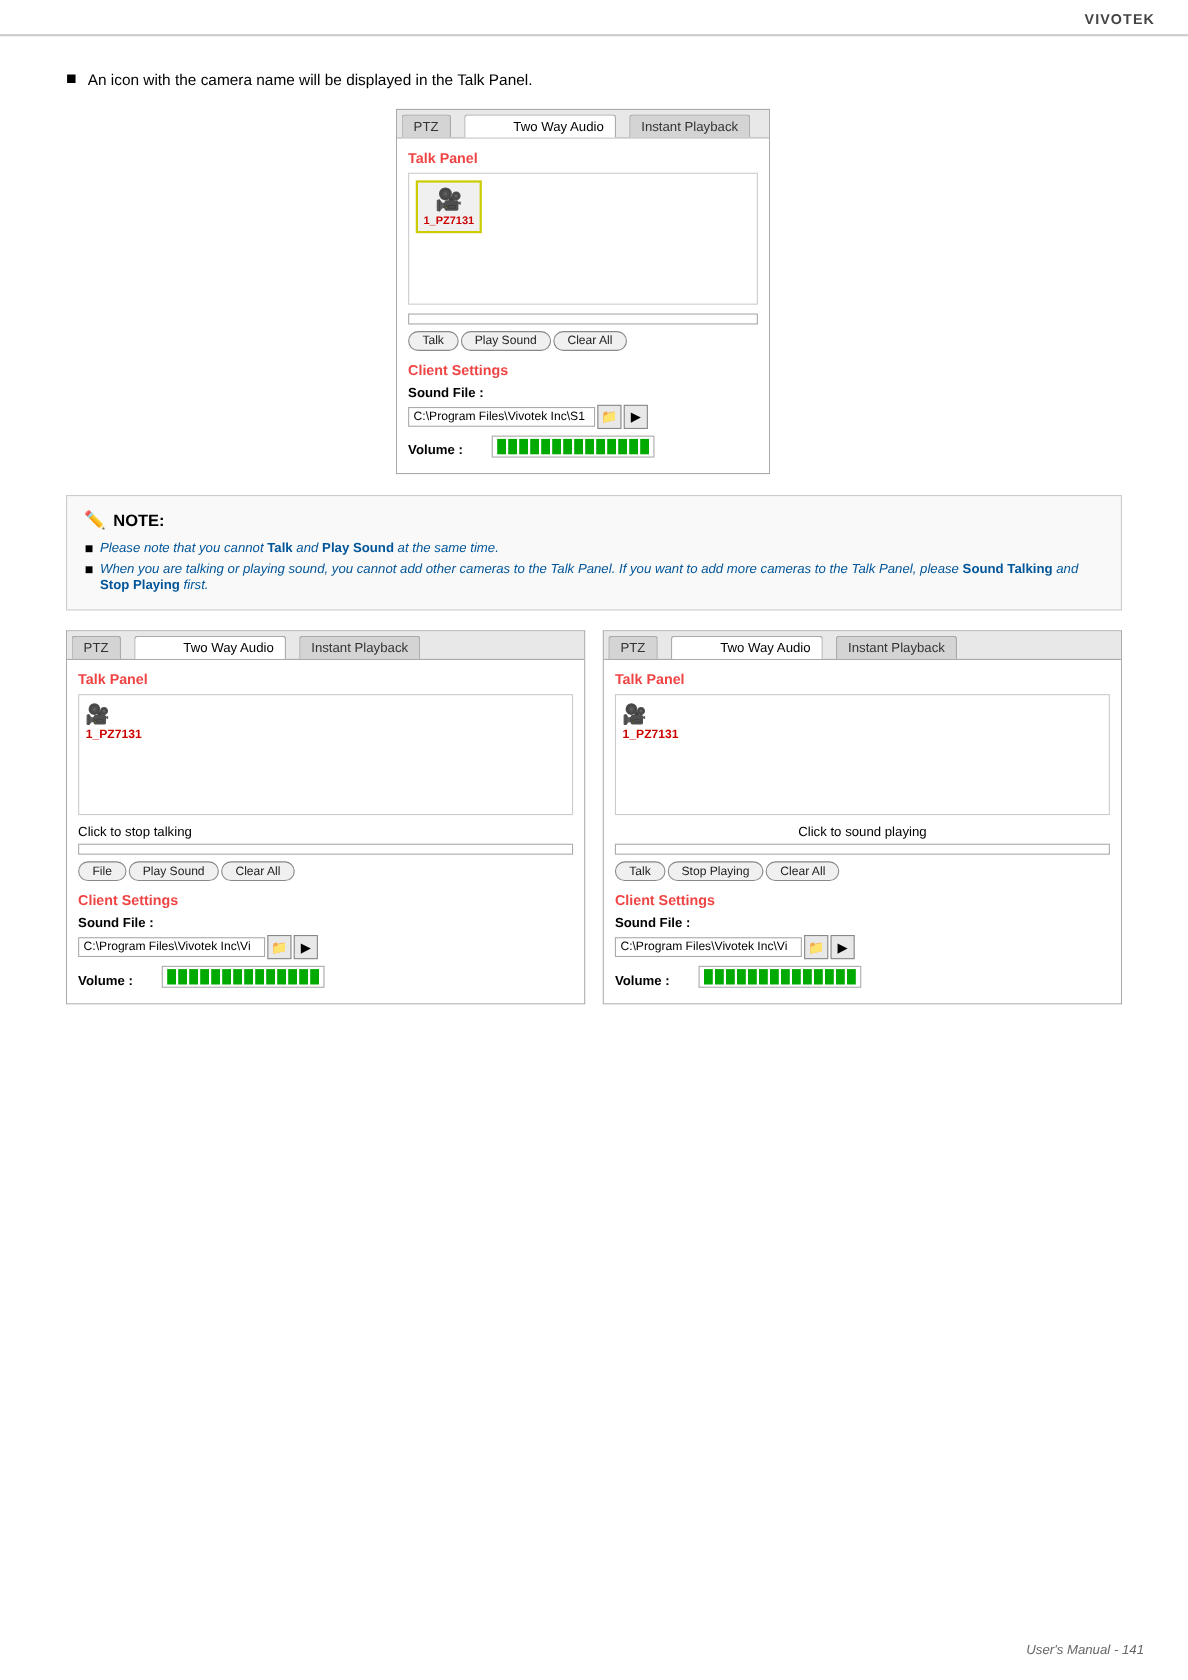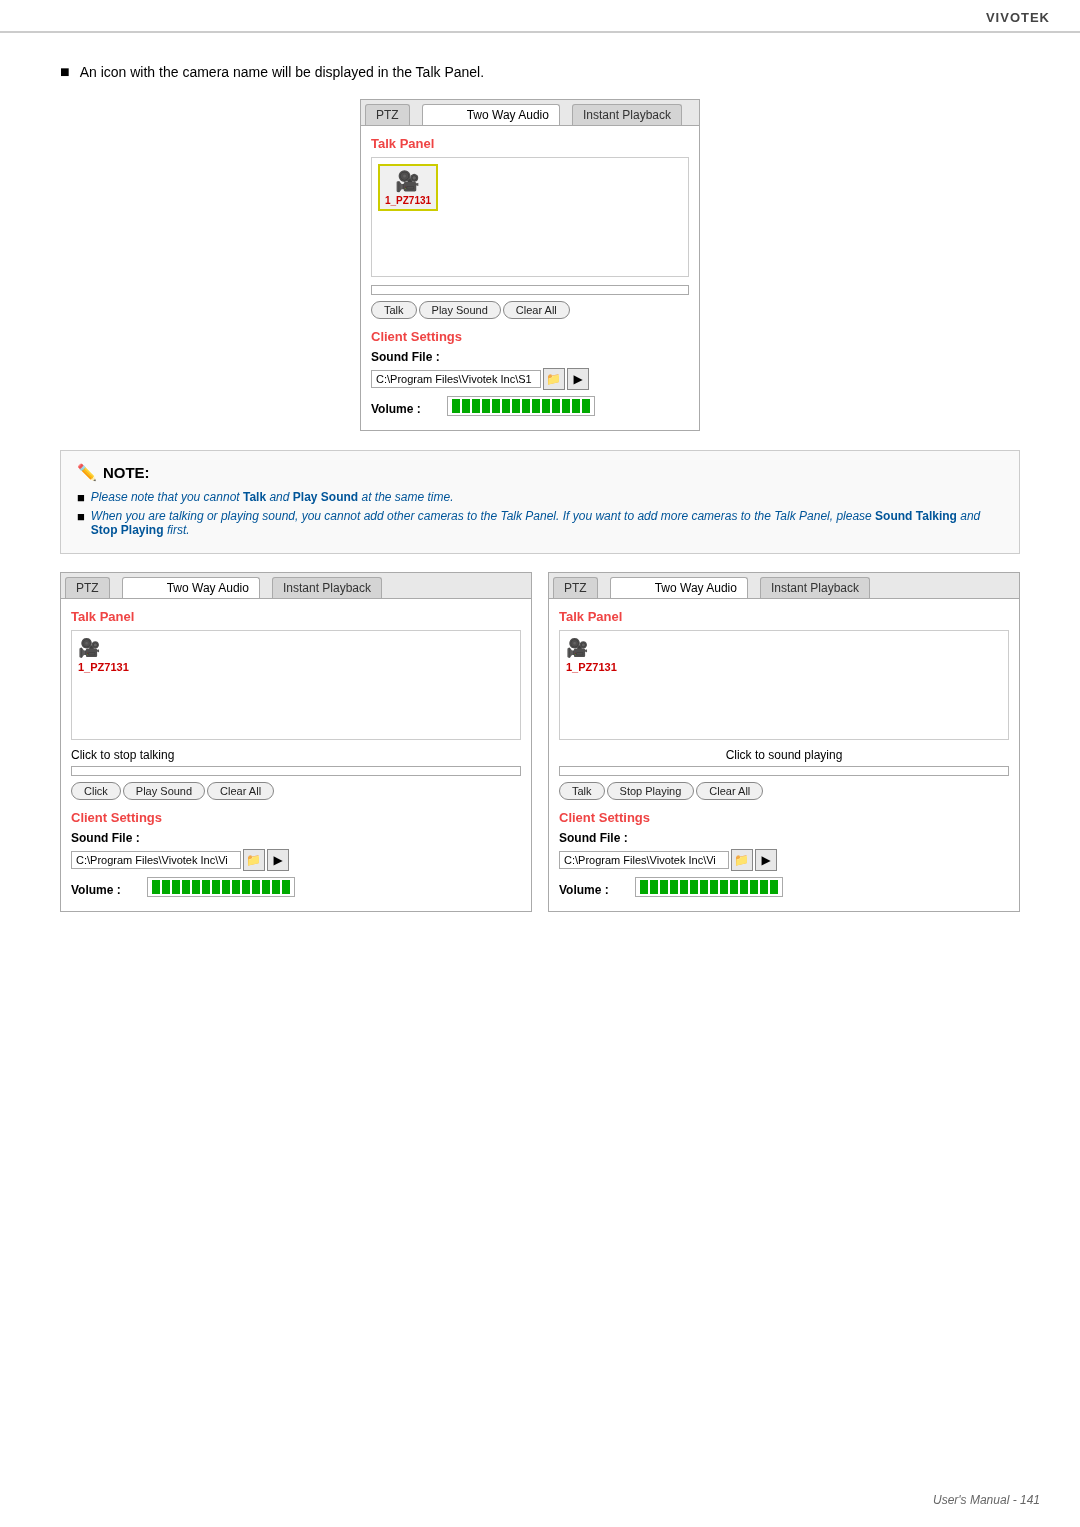--- a/index.html
+++ b/index.html
@@ -385,21 +385,21 @@
 
           <div style="font-size:12px; margin-bottom:4px;">
             <span>Click to stop talking</span>
           </div>
 
           <div style="margin-bottom:6px;">
             <div style="border:1px solid #aaa; height:10px; background:#fff; width:100%;"></div>
           </div>
 
           <div class="btn-row">
-            <button class="panel-btn">Click</button>
+            <button class="panel-btn">File</button>
             <button class="panel-btn">Play Sound</button>
             <button class="panel-btn">Clear All</button>
           </div>
 
           <div class="client-settings">
             <div class="section-title">Client Settings</div>
             <div class="field-row">
               <span class="field-label">Sound File :</span>
             </div>
             <div class="file-input-row" style="margin-bottom:6px;">

